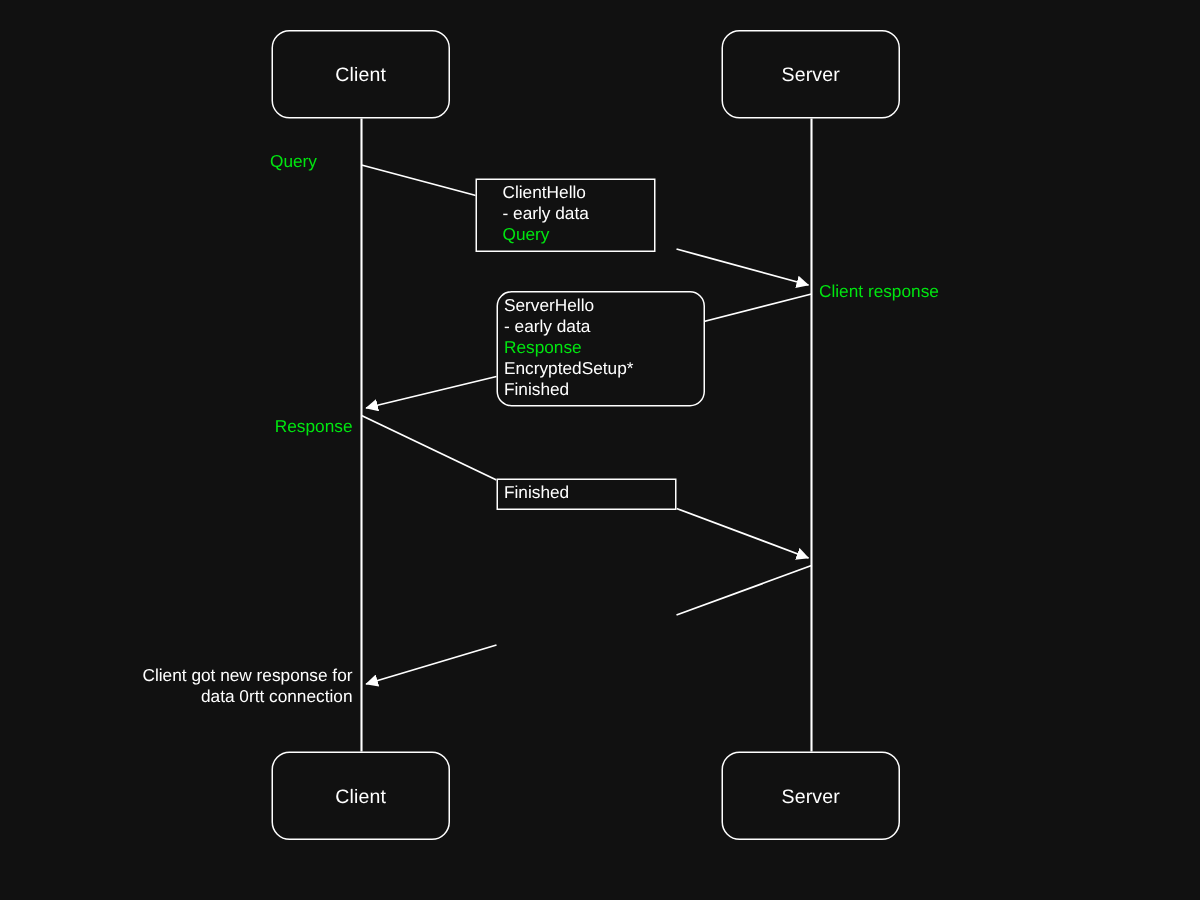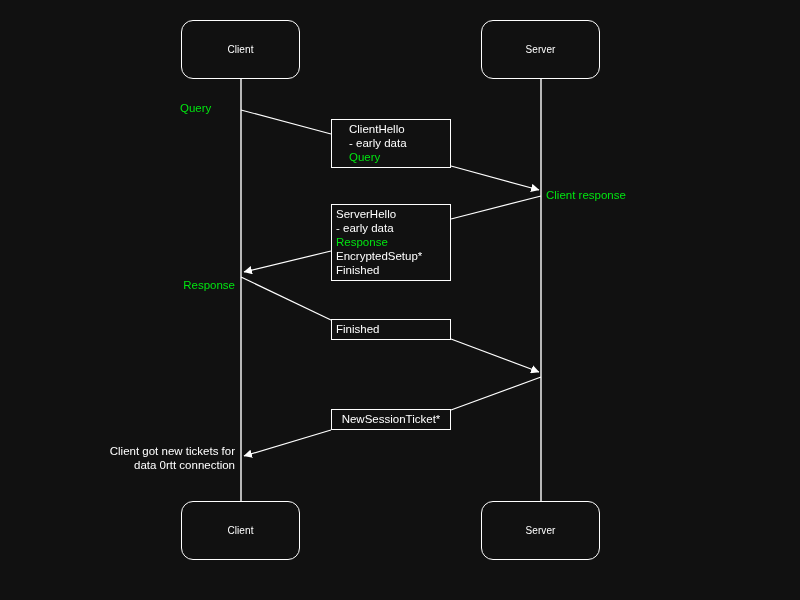--- a/index.html
+++ b/index.html
@@ -29,21 +29,21 @@
     border: 1.4px solid #ffffff;
     border-radius: 12px;
     background: #111111;
     display: flex;
     align-items: center;
     justify-content: center;
     box-sizing: border-box;
   }
   .actor-label {
     color: #ffffff;
-    font-size: 10px;
+    font-size: 13px;
     letter-spacing: 0.1px;
   }
   .msg-box {
     position: absolute;
     border: 1.3px solid #ffffff;
     background: #111111;
     box-sizing: border-box;
     padding: 2px 4px 3px 4px;
     line-height: 14px;
   }
@@ -128,39 +128,36 @@
 
   <div class="side-label green" style="left:546px; top:188px;">
     <span>Client response</span>
   </div>
 
   <div class="side-label green right-align" style="left:130px; top:278px; width:105px;">
     <span>Response</span>
   </div>
 
   <div class="side-label right-align" style="left:60px; top:444px; width:175px;">
-    <span>Client got new tickets for</span><br>
+    <span>Client got new response for</span><br>
     <span>data 0rtt connection</span>
   </div>
 
-  <div class="msg-box" style="left:331px; top:119px; width:120px;padding-left:17px;">
+  <div class="msg-box" style="left:317px; top:119px; width:120px;padding-left:17px;">
     <span class="msg-line">ClientHello</span>
     <span class="msg-line">- early data</span>
     <span class="msg-line green">Query</span>
   </div>
 
-  <div class="msg-box" style="left:331px; top:204px; width:120px;">
+  <div class="msg-box" style="left:331px; top:194px; width:139px;border-radius:10px;">
     <span class="msg-line">ServerHello</span>
     <span class="msg-line">- early data</span>
     <span class="msg-line green">Response</span>
     <span class="msg-line">EncryptedSetup*</span>
     <span class="msg-line">Finished</span>
   </div>
 
   <div class="msg-box" style="left:331px; top:319px; width:120px;">
     <span class="msg-line">Finished</span>
   </div>
 
-  <div class="msg-box" style="left:331px; top:409px; width:120px;">
-    <span class="msg-line center">NewSessionTicket*</span>
-  </div>
 
 </div>
 
 </body></html>

